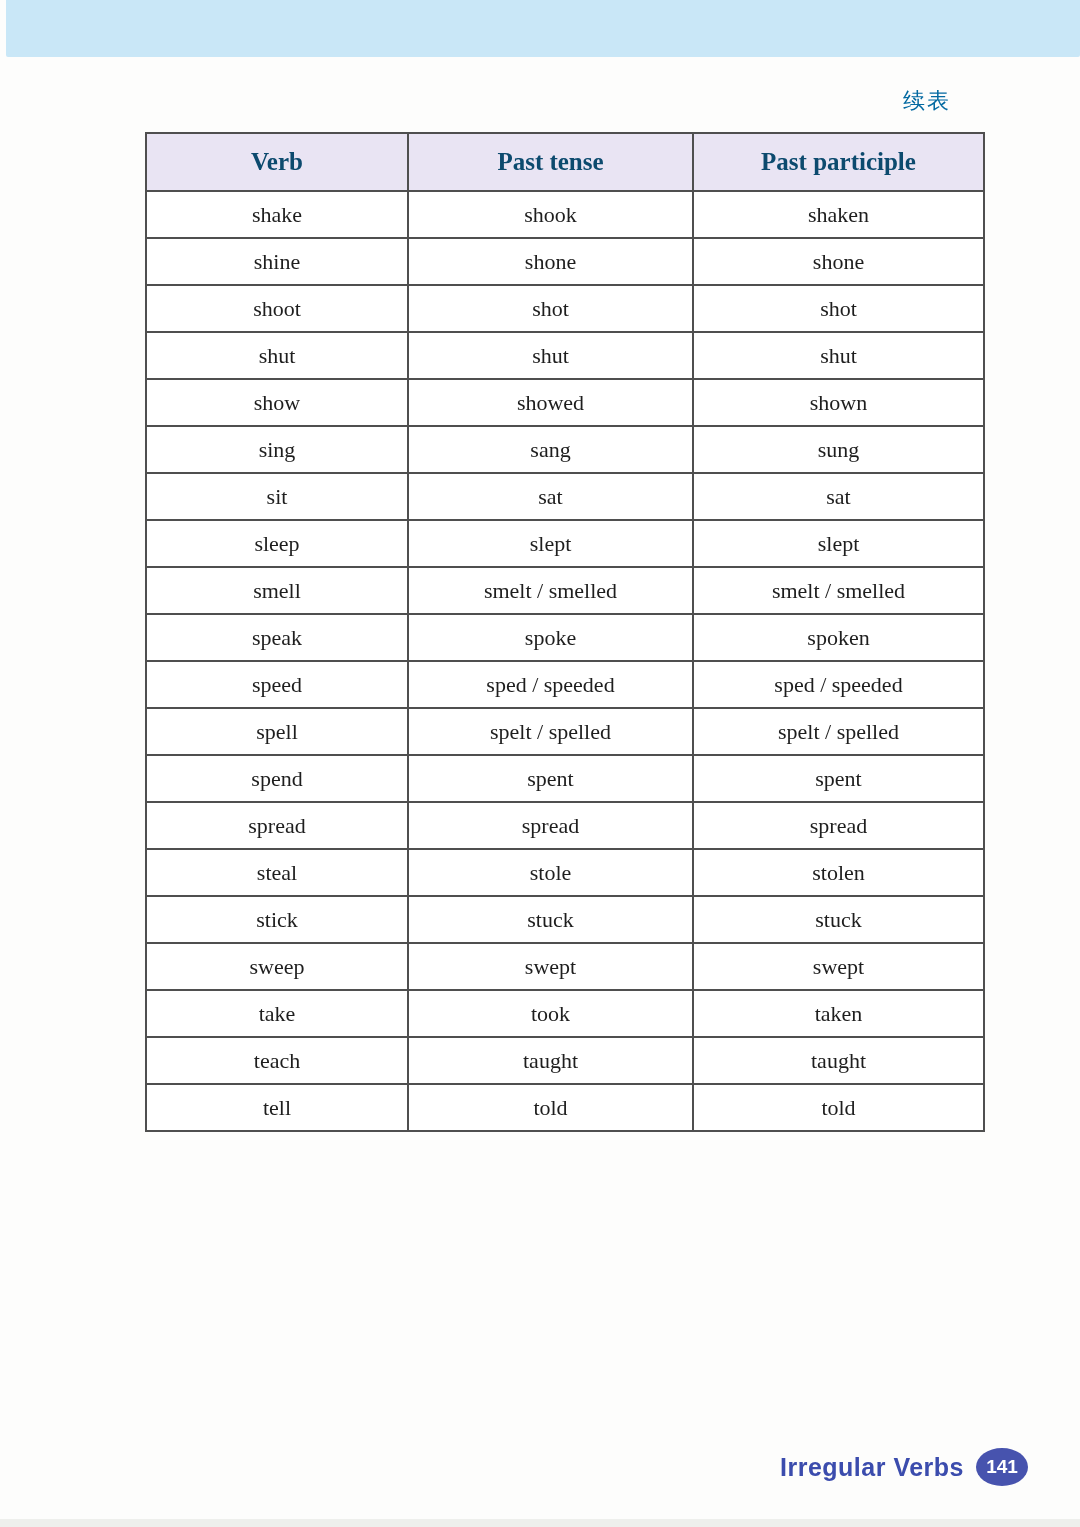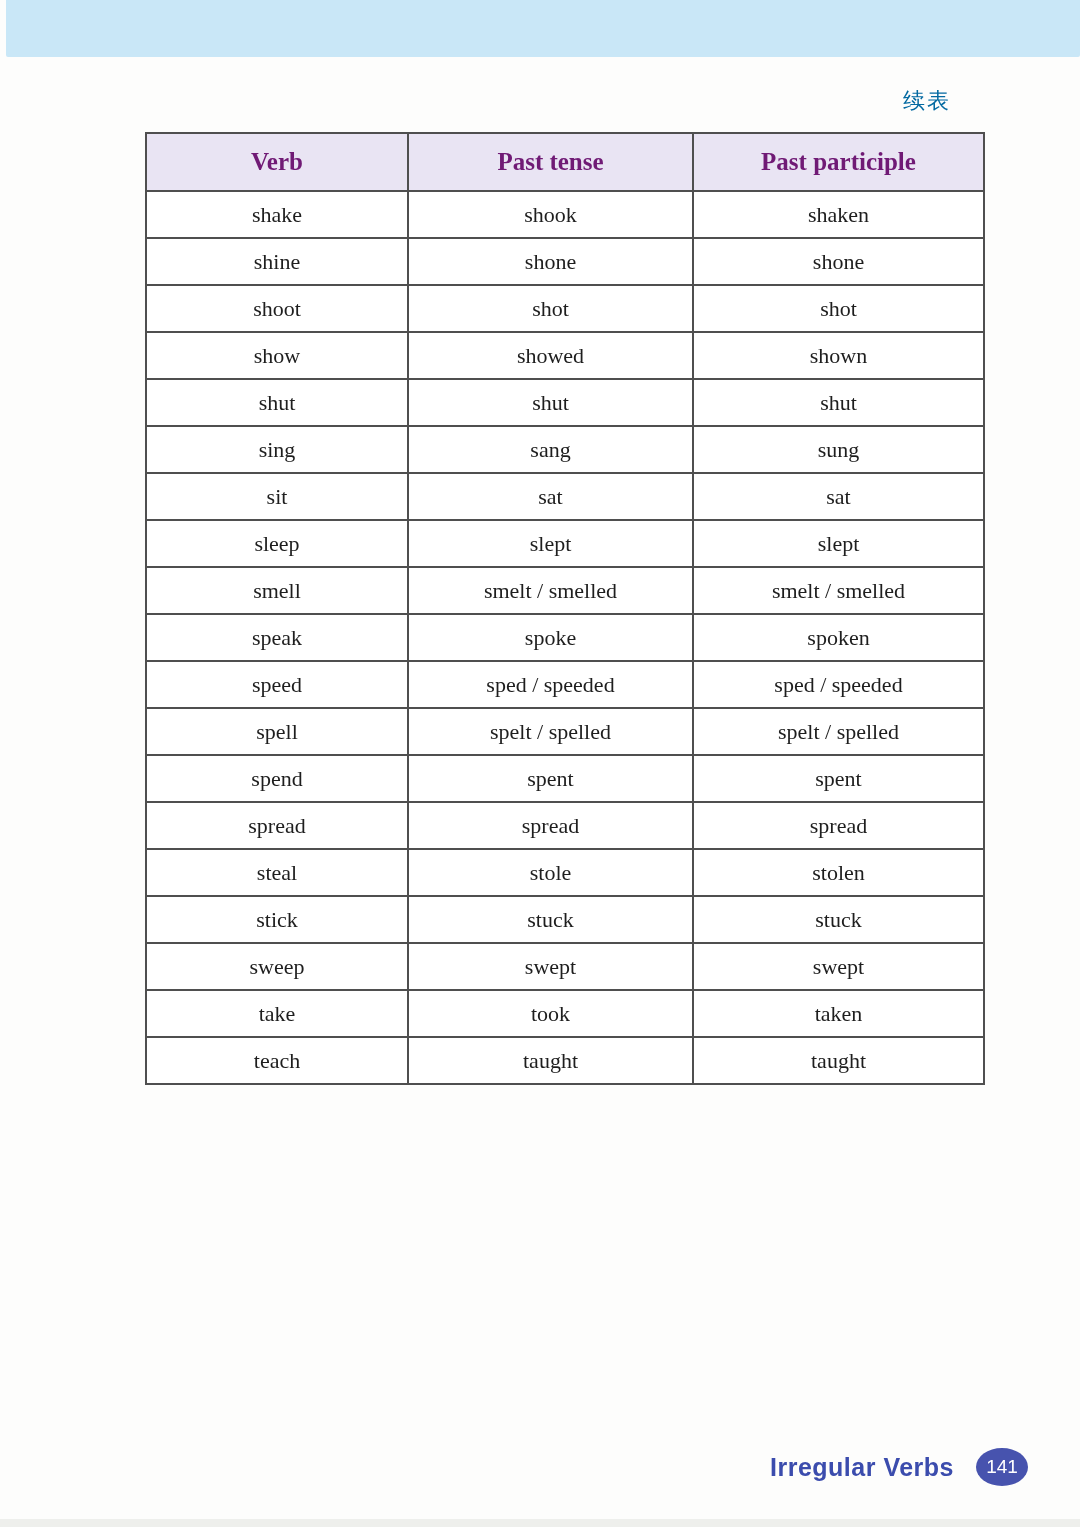--- a/index.html
+++ b/index.html
@@ -59,21 +59,21 @@
   }
   .verb-table, .verb-table th, .verb-table td {
     border: 2px solid #4f4f4f;
   }
   .verb-table th {
     height: 54px;
     background: #e9e4f3;
     font-family: "Liberation Serif", serif;
     font-weight: bold;
     font-size: 25px;
-    color: #701a75;
+    color: #0c4a6e;
     text-align: center;
     vertical-align: middle;
   }
   .verb-table td {
     height: 45px;
     font-family: "Liberation Serif", serif;
     font-size: 22px;
     color: #1e1e1e;
     text-align: center;
     vertical-align: middle;
@@ -83,39 +83,39 @@
   .col-past { width: 285px; }
   .col-participle { width: 291px; }
 
   
   .footer {
     position: absolute;
     top: 1448px;
     right: 52px;
     display: flex;
     align-items: center;
-    gap: 22px;
+    gap: 12px;
   }
   .footer-title {
     font-family: "Liberation Sans", sans-serif;
     font-weight: 700;
     font-size: 25px;
     color: #3b4cad;
     letter-spacing: 0.5px;
   }
   .page-badge {
     width: 52px;
     height: 38px;
     background: #4753ae;
     border-radius: 50%;
     display: flex;
     align-items: center;
     justify-content: center;
     font-family: "Liberation Sans", sans-serif;
-    font-weight: 400;
+    font-weight: 700;
     font-size: 19px;
     color: #ffffff;
   }
 </style>
 </head>
 <body>
 
 <div class="top-bar"></div>
 
 <div class="continued-label">续表</div>
@@ -143,30 +143,30 @@
         <td>shine</td>
         <td>shone</td>
         <td>shone</td>
       </tr>
       <tr>
         <td>shoot</td>
         <td>shot</td>
         <td>shot</td>
       </tr>
       <tr>
+        <td>shut</td>
+        <td>shut</td>
+        <td>shut</td>
+      </tr>
+      <tr>
         <td>show</td>
         <td>showed</td>
         <td>shown</td>
       </tr>
       <tr>
-        <td>shut</td>
-        <td>shut</td>
-        <td>shut</td>
-      </tr>
-      <tr>
         <td>sing</td>
         <td>sang</td>
         <td>sung</td>
       </tr>
       <tr>
         <td>sit</td>
         <td>sat</td>
         <td>sat</td>
       </tr>
       <tr>
@@ -221,20 +221,25 @@
       </tr>
       <tr>
         <td>take</td>
         <td>took</td>
         <td>taken</td>
       </tr>
       <tr>
         <td>teach</td>
         <td>taught</td>
         <td>taught</td>
+      </tr>
+      <tr>
+        <td>tell</td>
+        <td>told</td>
+        <td>told</td>
       </tr>
     </tbody>
 </table>
 
 <div class="footer">
   <span class="footer-title">Irregular Verbs</span>
   <span class="page-badge">141</span>
 </div>
 
 <div class="bottom-strip"></div>

